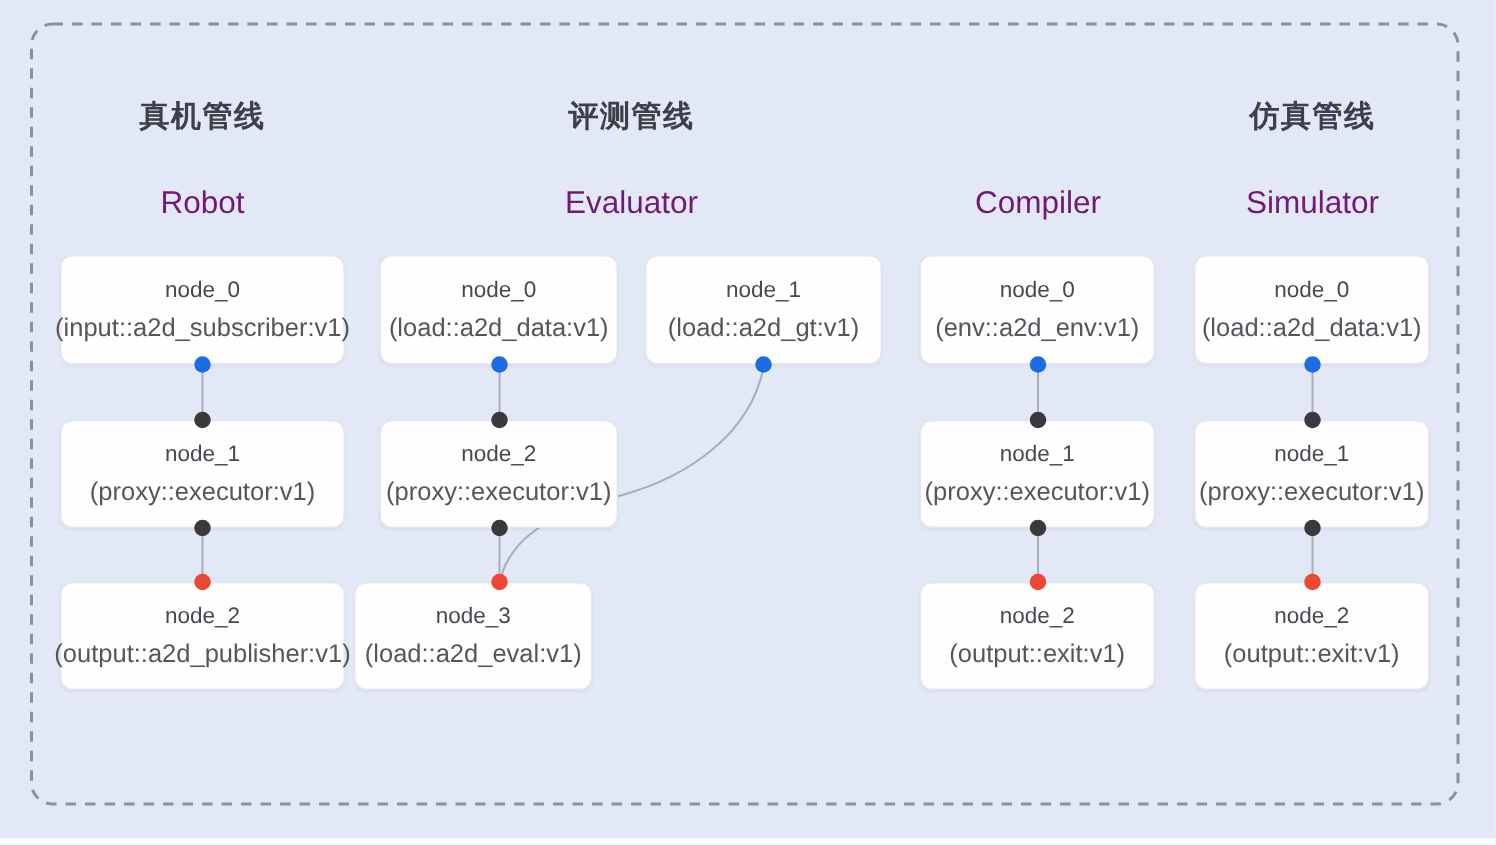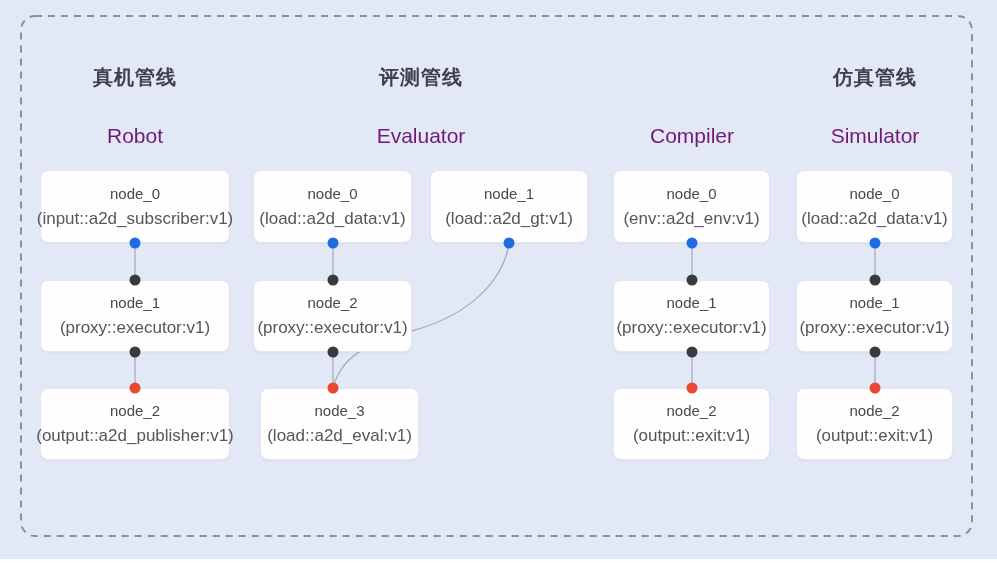--- a/index.html
+++ b/index.html
@@ -92,21 +92,21 @@
     <span class="nimpl">(load::a2d_data:v1)</span>
   </div>
   <div class="node" style="left:430px;top:170px;width:158px;height:73px">
     <span class="nname">node_1</span>
     <span class="nimpl">(load::a2d_gt:v1)</span>
   </div>
   <div class="node" style="left:253px;top:280px;width:159px;height:72px">
     <span class="nname">node_2</span>
     <span class="nimpl">(proxy::executor:v1)</span>
   </div>
-  <div class="node" style="left:260px;top:388px;width:159px;height:72px">
+  <div class="node" style="left:236px;top:388px;width:159px;height:72px">
     <span class="nname">node_3</span>
     <span class="nimpl">(load::a2d_eval:v1)</span>
   </div>
 
   <div class="node" style="left:613px;top:170px;width:157px;height:73px">
     <span class="nname">node_0</span>
     <span class="nimpl">(env::a2d_env:v1)</span>
   </div>
   <div class="node" style="left:613px;top:280px;width:157px;height:72px">
     <span class="nname">node_1</span>

